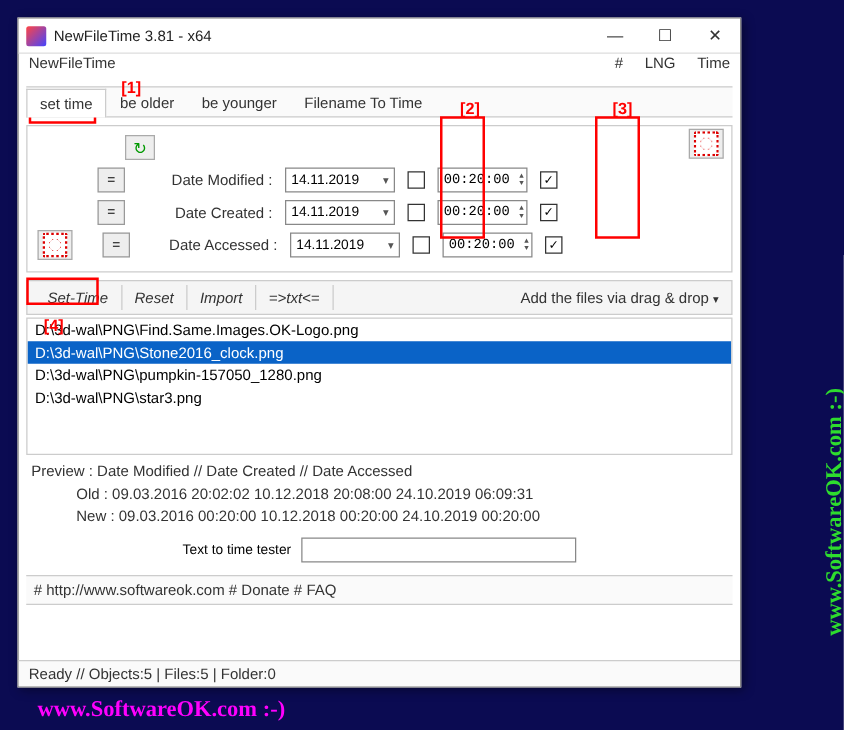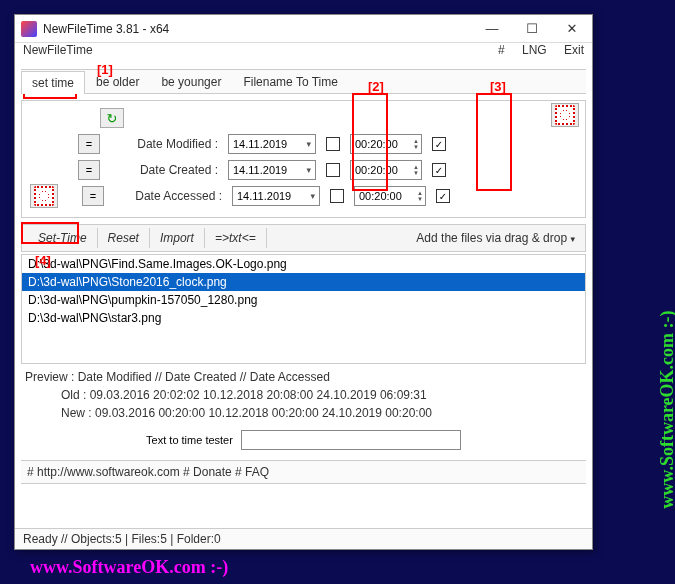--- a/index.html
+++ b/index.html
@@ -160,20 +160,21 @@
       margin: 0 6px;
     }
     .time-input {
       width: 72px;
       height: 20px;
       border: 1px solid #888;
       padding: 1px 2px 1px 4px;
       font-size: 11px;
       display: flex;
       align-items: center;
+      font-family: Liberation Mono, monospace;
     }
     .time-input .spin {
       margin-left: auto;
       display: flex;
       flex-direction: column;
       font-size: 6px;
       line-height: 6px;
       color: #555;
     }
     .icon-btn {
@@ -283,21 +284,21 @@
       <div class="win-btn">☐</div>
       <div class="win-btn close">✕</div>
     </div>
   </div>
 
   <div class="menubar">
     <span class="menu-left">NewFileTime</span>
     <span class="menu-right">
       <span>#</span>
       <span>LNG</span>
-      <span>Exit</span>
+      <span>Time</span>
     </span>
   </div>
 
   <div class="annot" style="left:82px; top:47px;">[1]</div>
   <div class="annot-box" style="left:8px; top:62px; width:54px; height:22px;"></div>
 
   <div class="tabbar">
     <div class="tab active">set time</div>
     <div class="tab">be older</div>
     <div class="tab">be younger</div>

